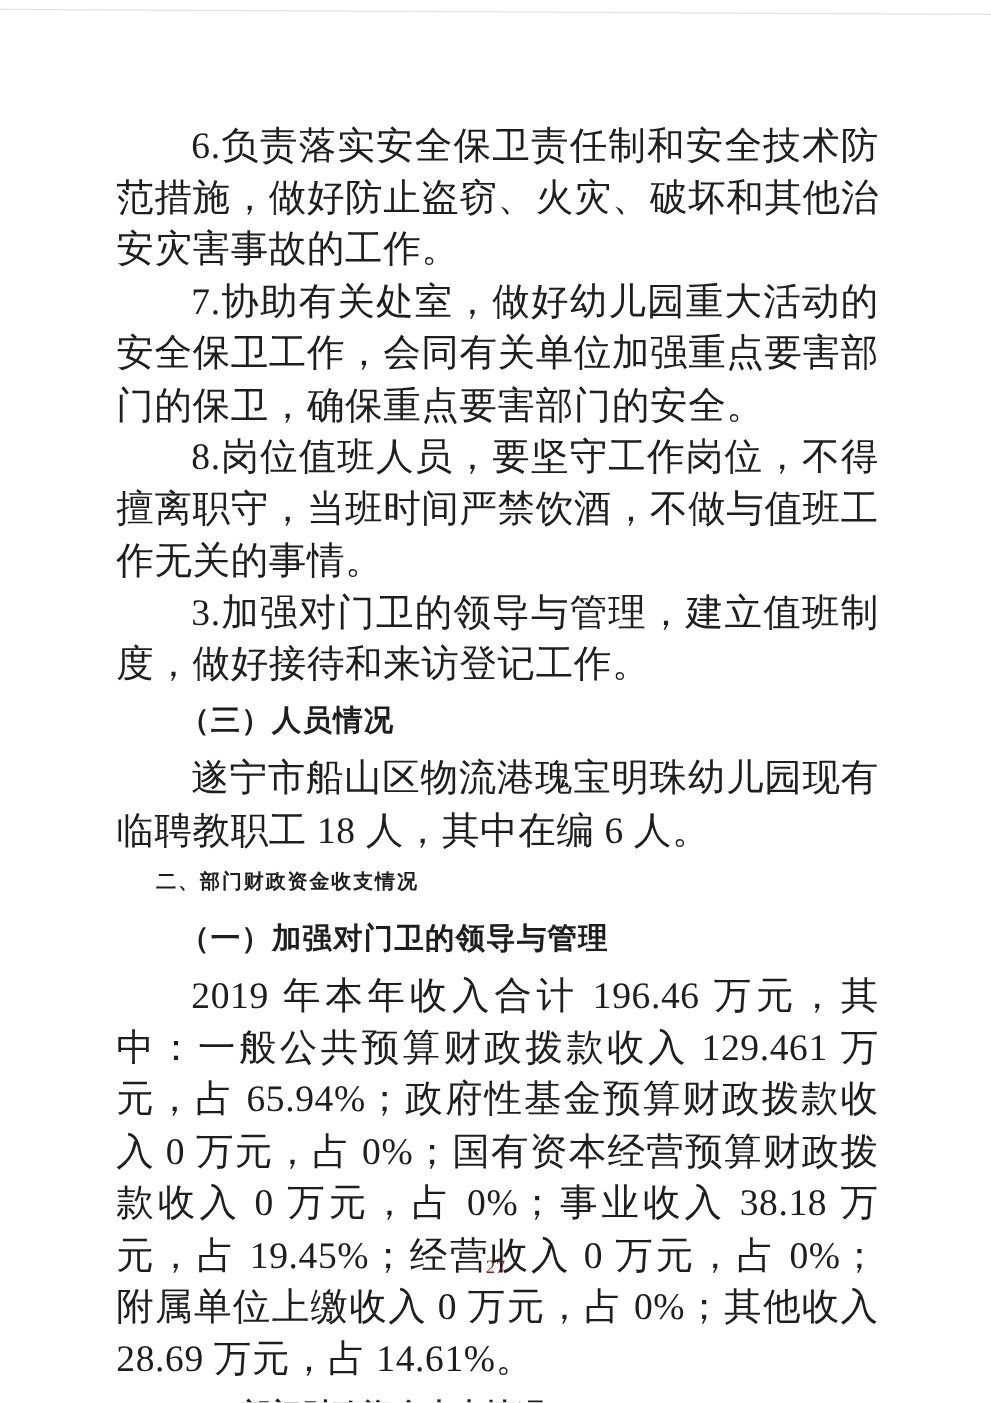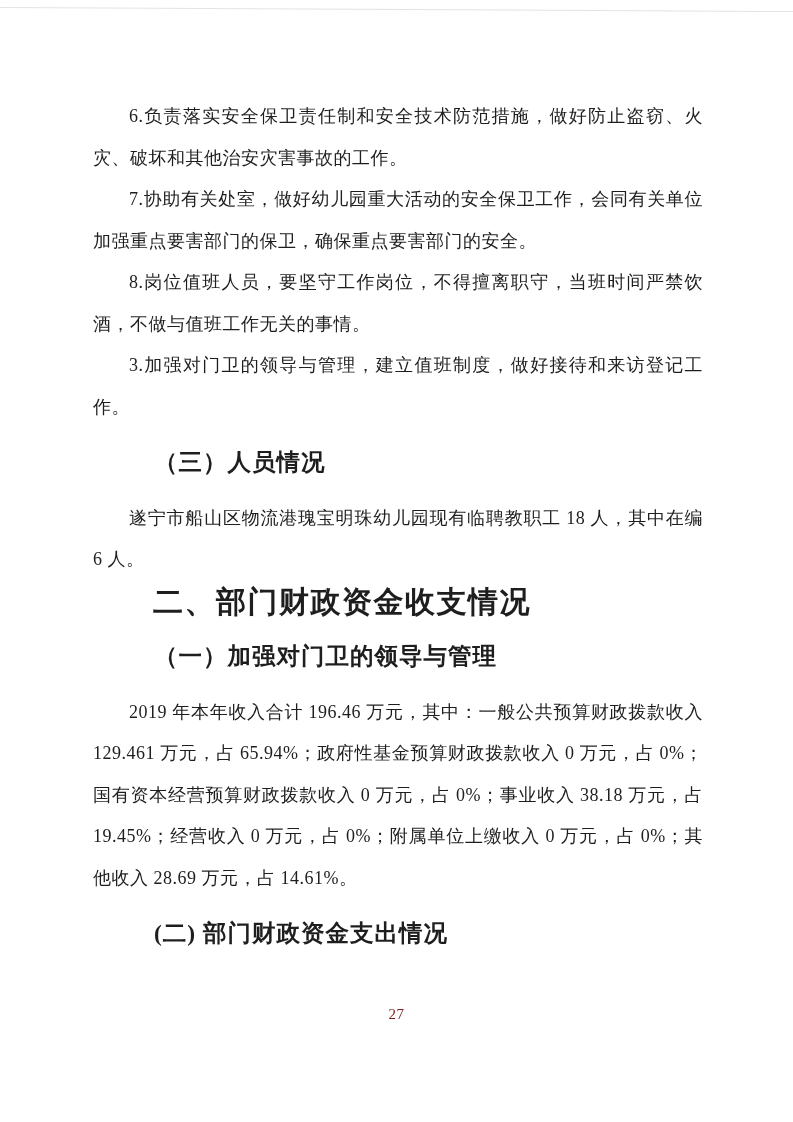--- a/index.html
+++ b/index.html
@@ -27,39 +27,39 @@
     opacity: 0.8;
   }
   .content {
     position: absolute;
     left: 93px;
     top: 96px;
     width: 610px;
   }
   .para {
     margin: 0;
-    font-size: 18px;
+    font-size: 30px;
     line-height: 41.5px;
     text-align: justify;
     text-justify: inter-ideograph;
     text-indent: 2em;
     letter-spacing: 0.5px;
   }
   .heading-kai {
-    margin: 14px;
+    margin: 4px;
     font-size: 23.5px;
     line-height: 41.5px;
     font-weight: bold;
     text-indent: 2em;
     letter-spacing: 1px;
     font-family: "Liberation Serif", "DejaVu Serif", serif;
   }
   .heading-hei {
     margin: 0;
-    font-size: 30px;
+    font-size: 16px;
     line-height: 41.5px;
     font-weight: bold;
     text-indent: 2em;
     letter-spacing: 1.5px;
     font-family: "Liberation Sans", "DejaVu Sans", sans-serif;
   }
   .page-number {
     position: absolute;
     top: 1006px;
     left: 0;

